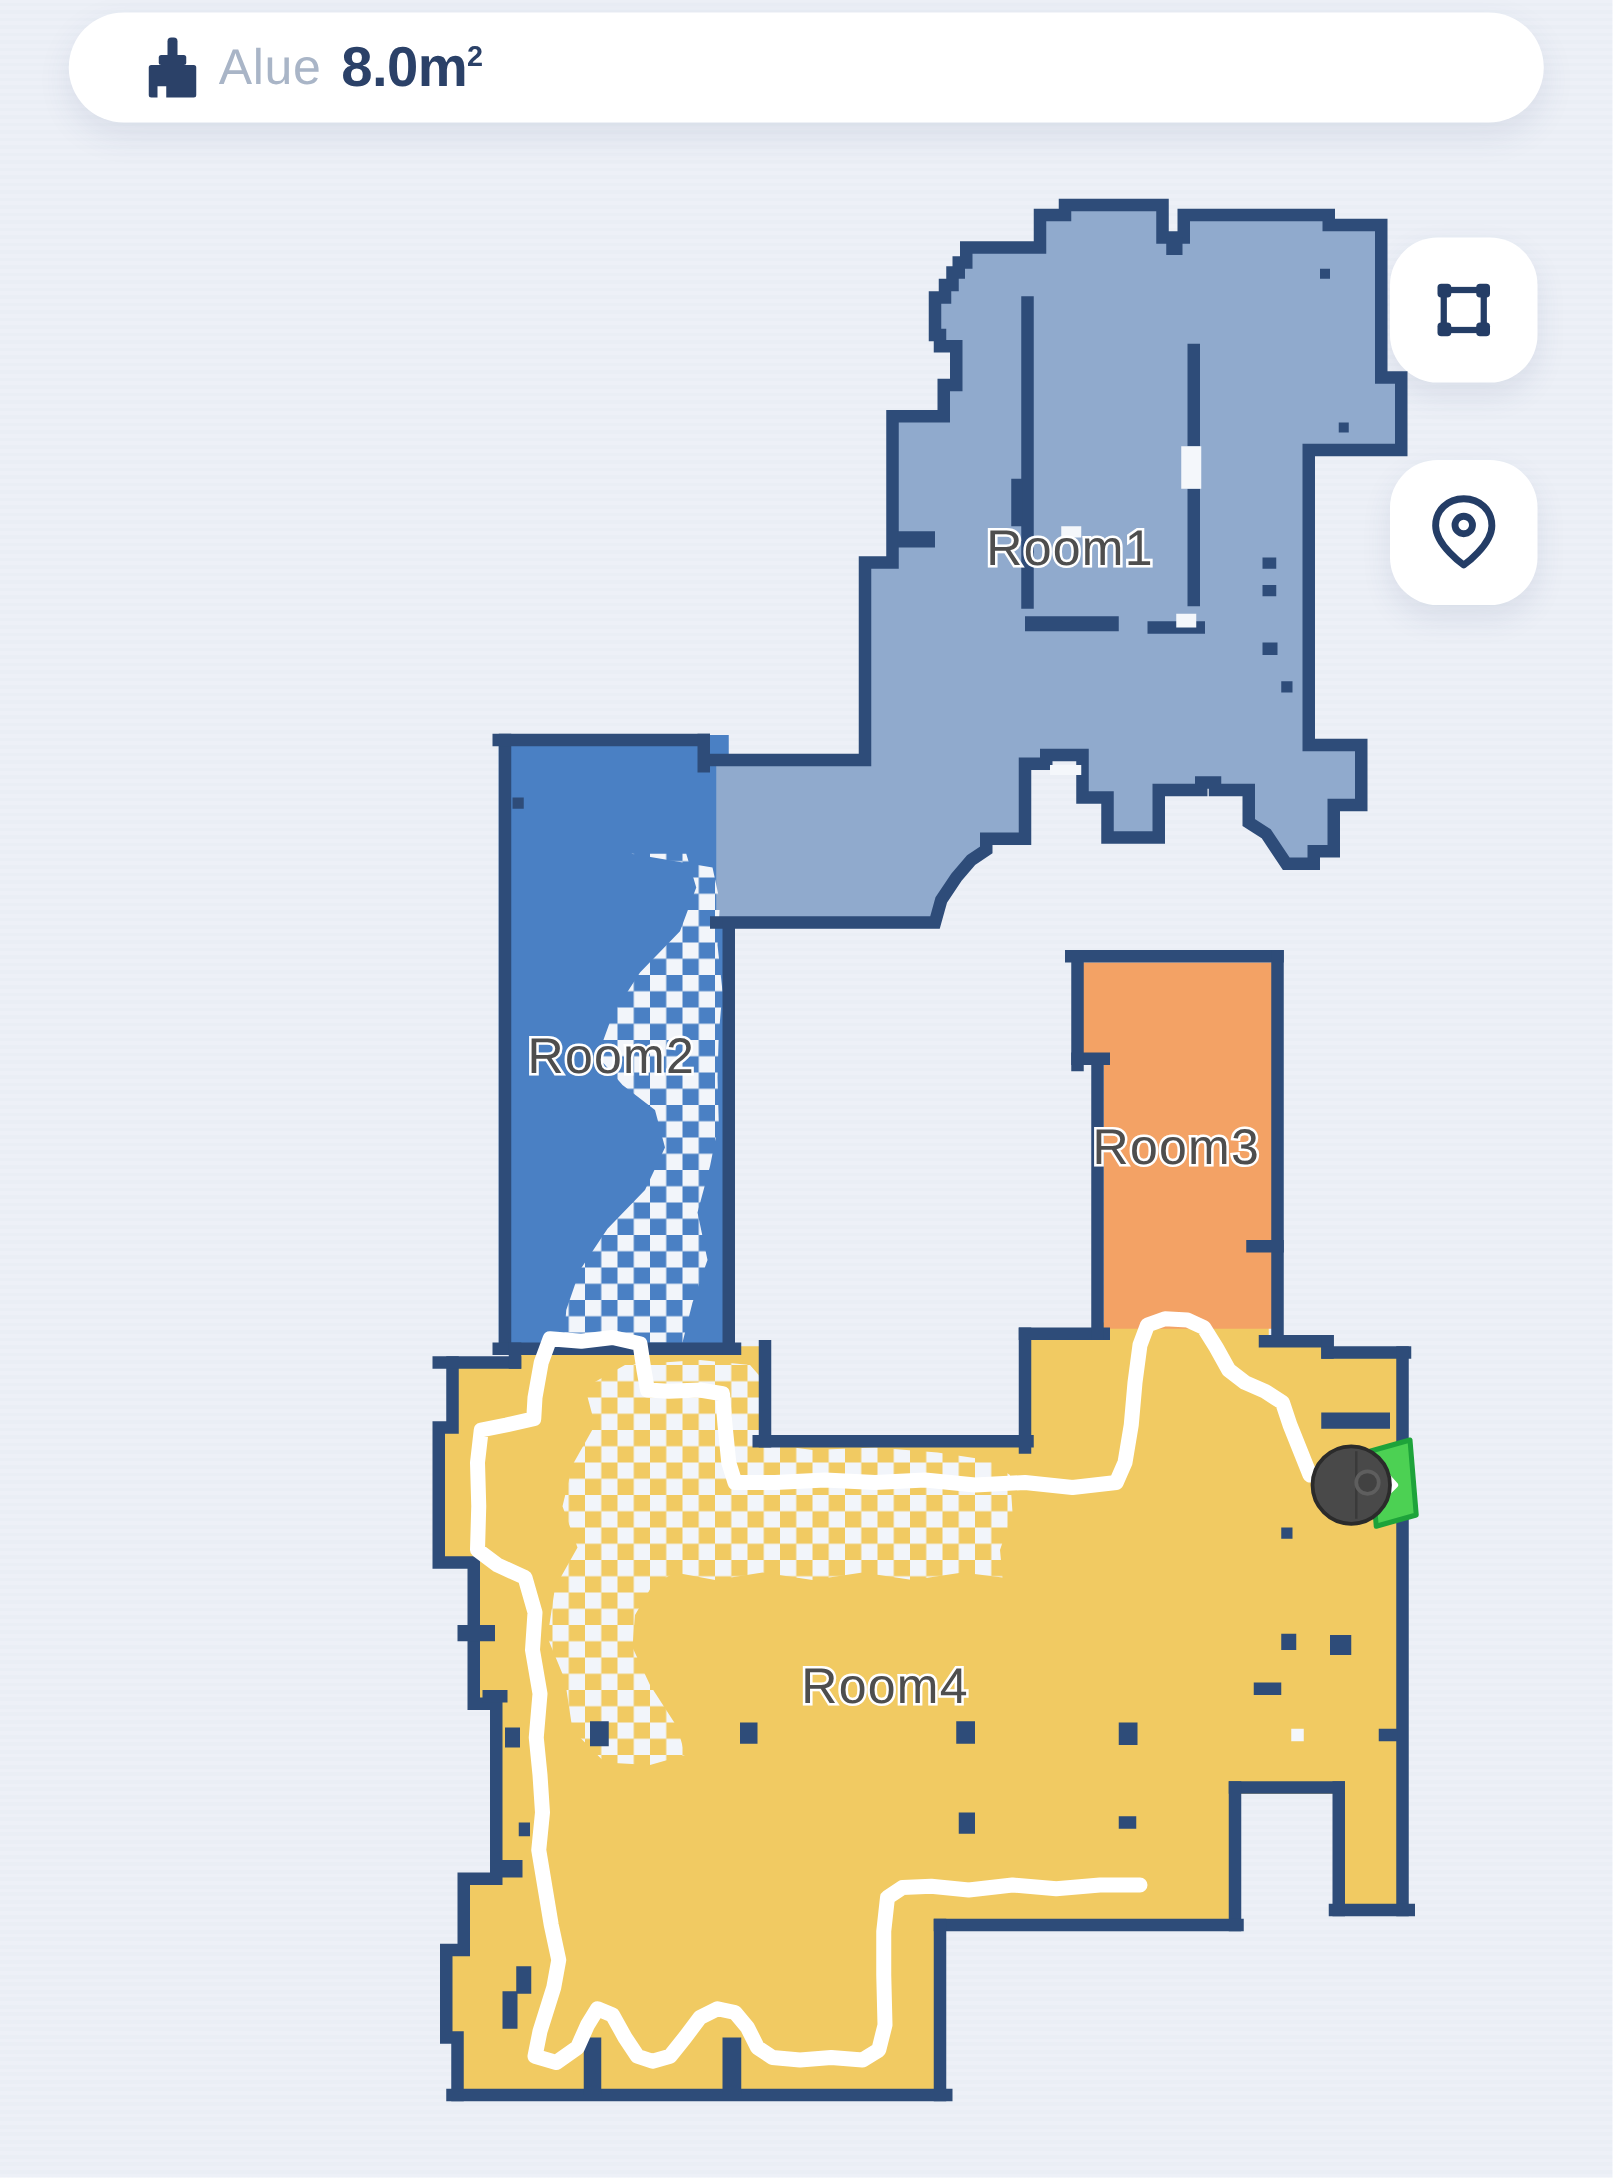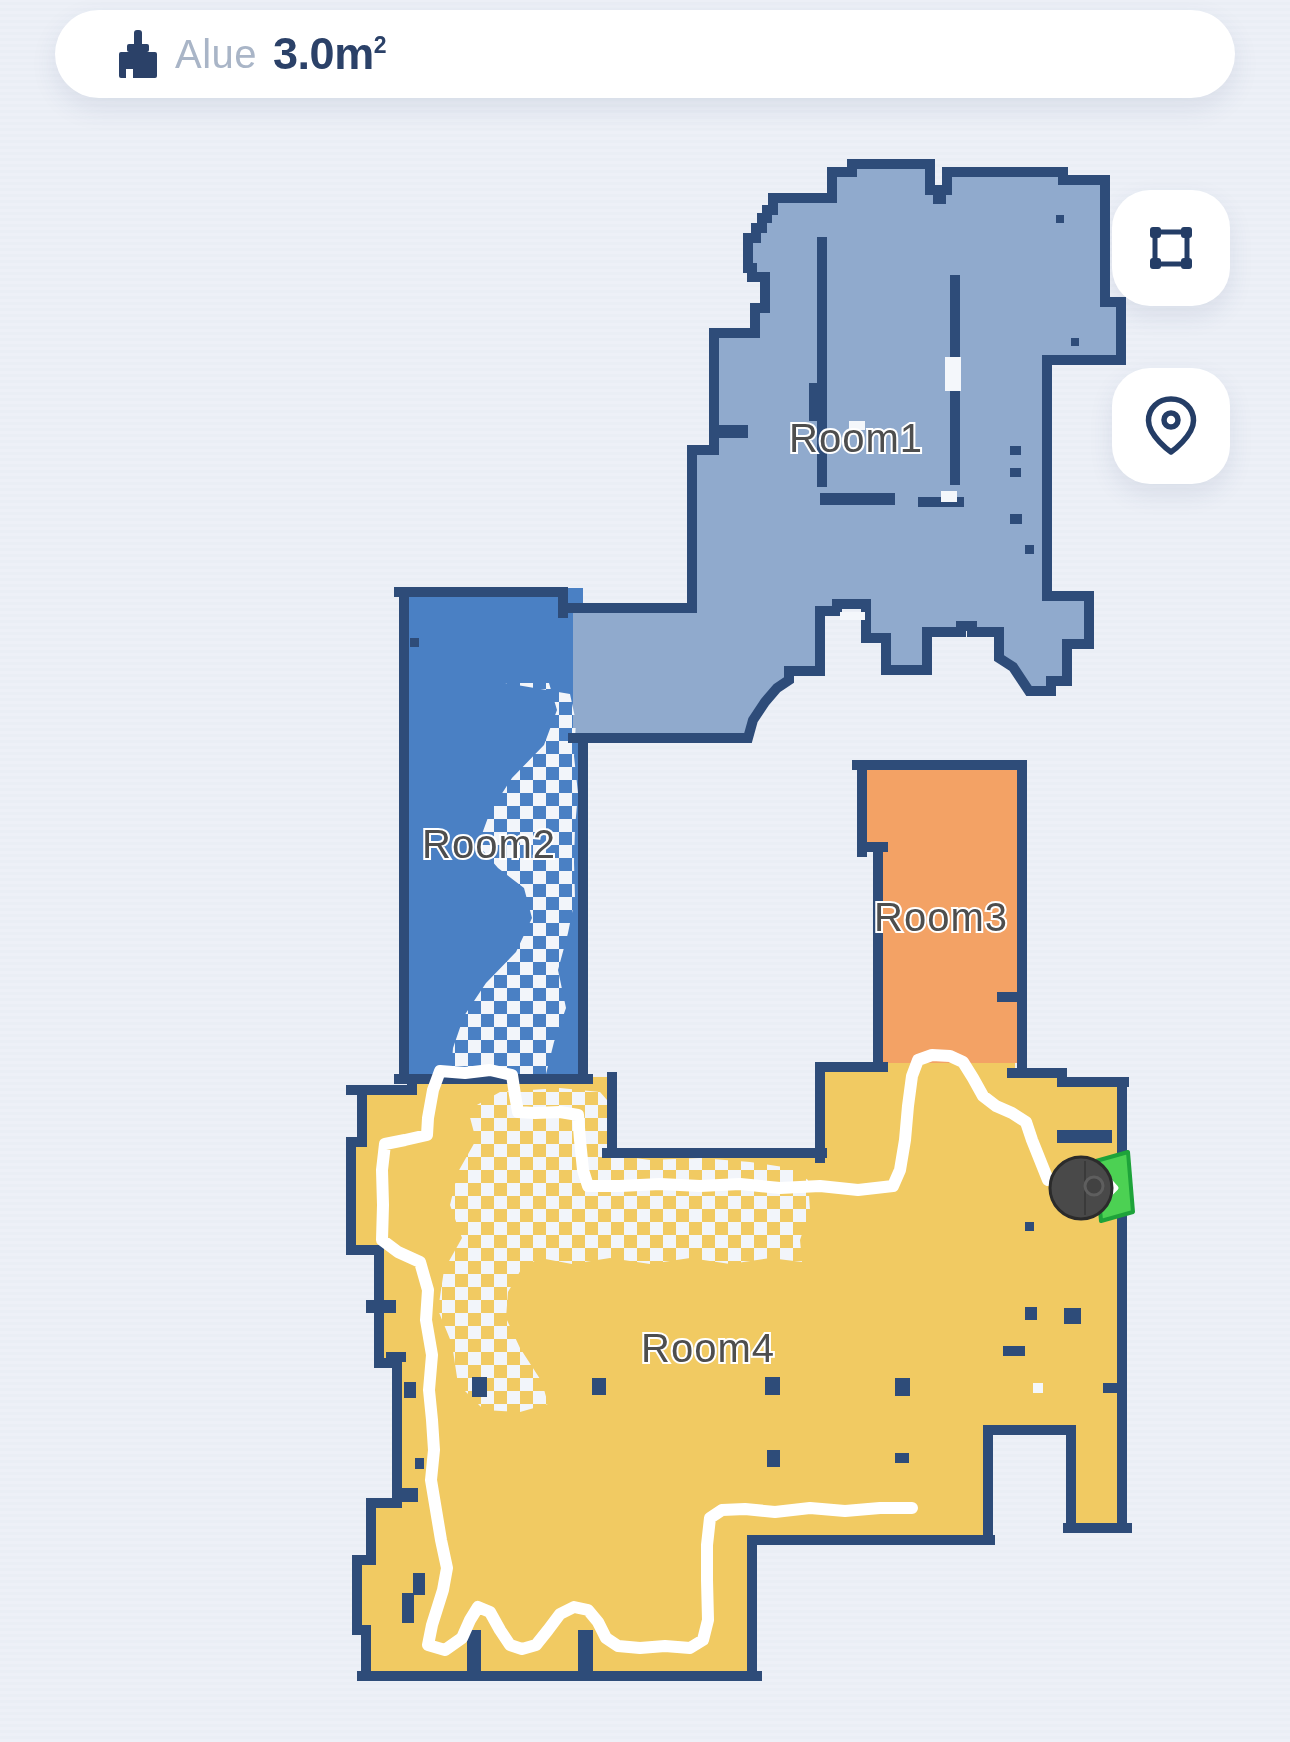--- a/index.html
+++ b/index.html
@@ -36,21 +36,21 @@
 <body>
 
 <div class="card">
   <div class="stat">
     <svg width="42" height="52" viewBox="0 0 42 52">
       <rect x="17" y="2" width="8" height="18" rx="3" fill="#2B4168"></rect>
       <rect x="10" y="16" width="22" height="8" rx="2" fill="#2B4168"></rect>
       <path d="M4 24 h34 a2 2 0 0 1 2 2 v22 a2 2 0 0 1 -2 2 h-22 v-9 h-7 v9 h-5 a2 2 0 0 1 -2 -2 v-22 a2 2 0 0 1 2 -2 z" fill="#2B4168"></path>
     </svg>
     <span class="lbl">Alue</span>
-    <span class="val"><span>3.0</span><span>m</span><sup>2</sup></span>
+    <span class="val"><span>8.0</span><span>m</span><sup>2</sup></span>
   </div>
 </div>
 
 <div class="fab" id="fab-select">
   <svg width="58" height="58" viewBox="0 0 58 58">
     <rect x="13" y="13" width="32" height="32" fill="none" stroke="#243D66" stroke-width="5"></rect>
     <rect x="8" y="8" width="11" height="11" rx="3" fill="#243D66"></rect>
     <rect x="39" y="8" width="11" height="11" rx="3" fill="#243D66"></rect>
     <rect x="8" y="39" width="11" height="11" rx="3" fill="#243D66"></rect>
     <rect x="39" y="39" width="11" height="11" rx="3" fill="#243D66"></rect>

